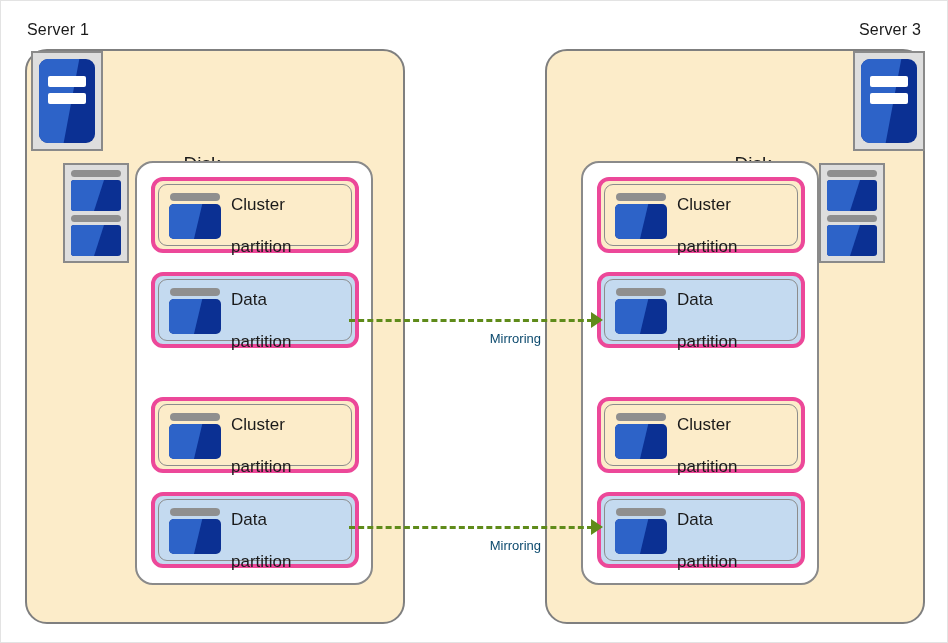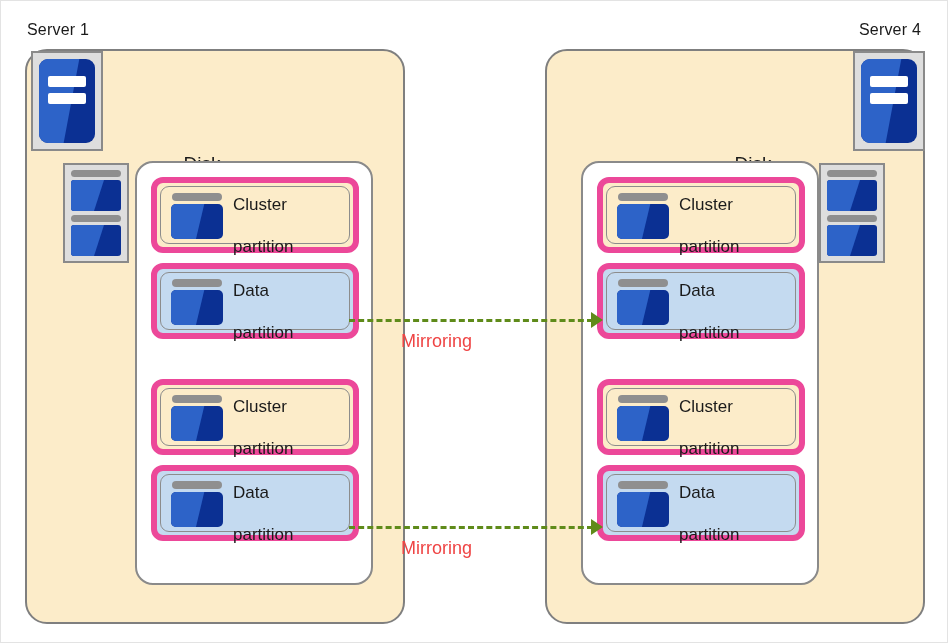--- a/index.html
+++ b/index.html
@@ -80,22 +80,22 @@
     top: 14px;
     width: 208px;
   }
   .part-group { }
   .group-gap { height: 30px; }
 
   
   .part {
     position: relative;
     height: 76px;
-    margin-bottom: 10px;
-    border: 6px solid #ec4899;
+    margin-bottom: 19px;
+    border: 4px solid #ec4899;
     border-radius: 12px;
     background: #ffffff;
     box-sizing: border-box;
     padding: 3px;
   }
   .part-inner {
     height: 100%;
     border: 1.5px solid #8c8c8c;
     border-radius: 9px;
     box-sizing: border-box;
@@ -231,24 +231,24 @@
   }
   .mirror-head {
     position: absolute;
     width: 0; height: 0;
     border-left: 12px solid #5f8b1a;
     border-top: 8px solid transparent;
     border-bottom: 8px solid transparent;
   }
   .mirror-text {
     position: absolute;
-    font-size: 18px;
-    color: #ef4444;
+    font-size: 13px;
+    color: #0c4a6e;
     white-space: nowrap;
-    text-align: left;
+    text-align: right;
   }
   #mirror1-line { left: 348px; top: 318px; width: 244px; }
   #mirror1-head { left: 590px; top: 311px; }
   #mirror1-text { left: 400px; top: 330px; width: 140px; }
   #mirror2-line { left: 348px; top: 525px; width: 244px; }
   #mirror2-head { left: 590px; top: 518px; }
   #mirror2-text { left: 400px; top: 537px; width: 140px; }
 </style>
 </head>
 <body>
@@ -338,21 +338,21 @@
     <div class="platter">
       <div class="bar"></div>
         <div class="slab"></div>
     </div>
     <div class="platter">
       <div class="bar"></div>
         <div class="slab"></div>
     </div>
   </div>
 
-  <div class="srv-label" id="srv2-label">Server 4</div>
+  <div class="srv-label" id="srv2-label">Server 3</div>
 
   <div class="server-panel" id="server2-panel">
 
     <div class="disk-title" id="disk2-title">
       <div>Disk</div>
       <div>/dev/sdb</div>
     </div>
 
     <div class="disk-box" id="disk2-box">
       <div class="part-list">

